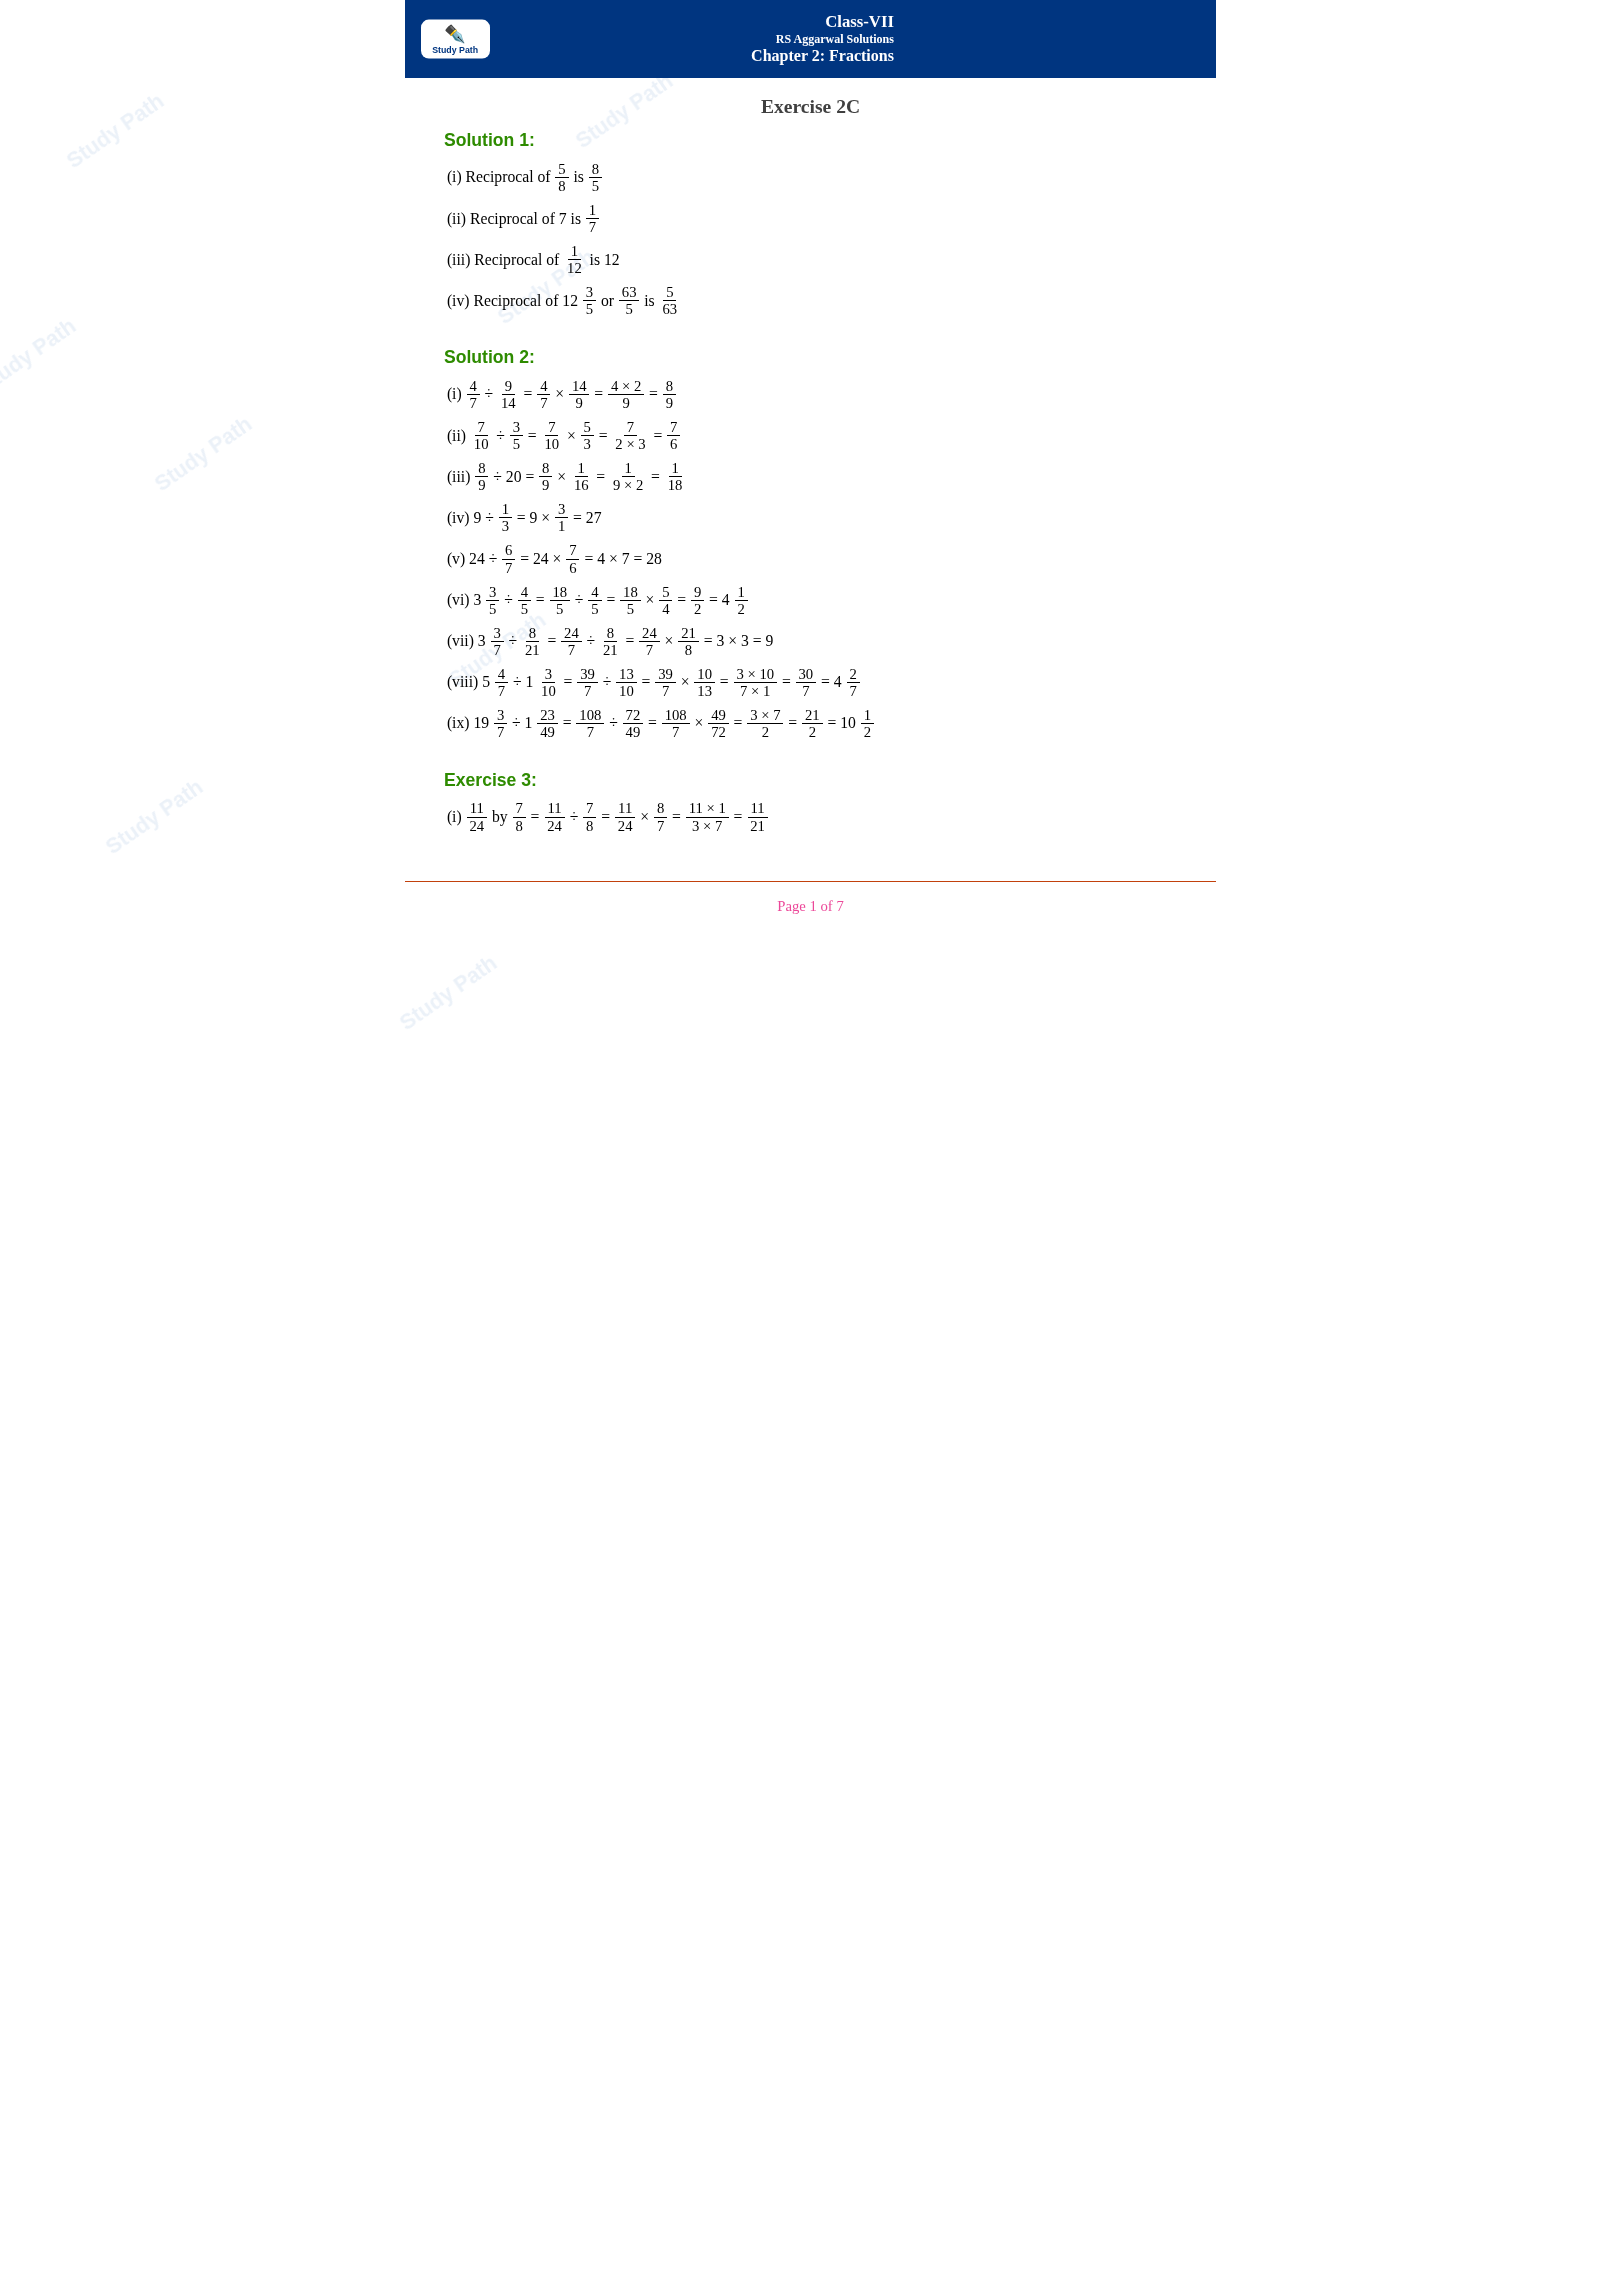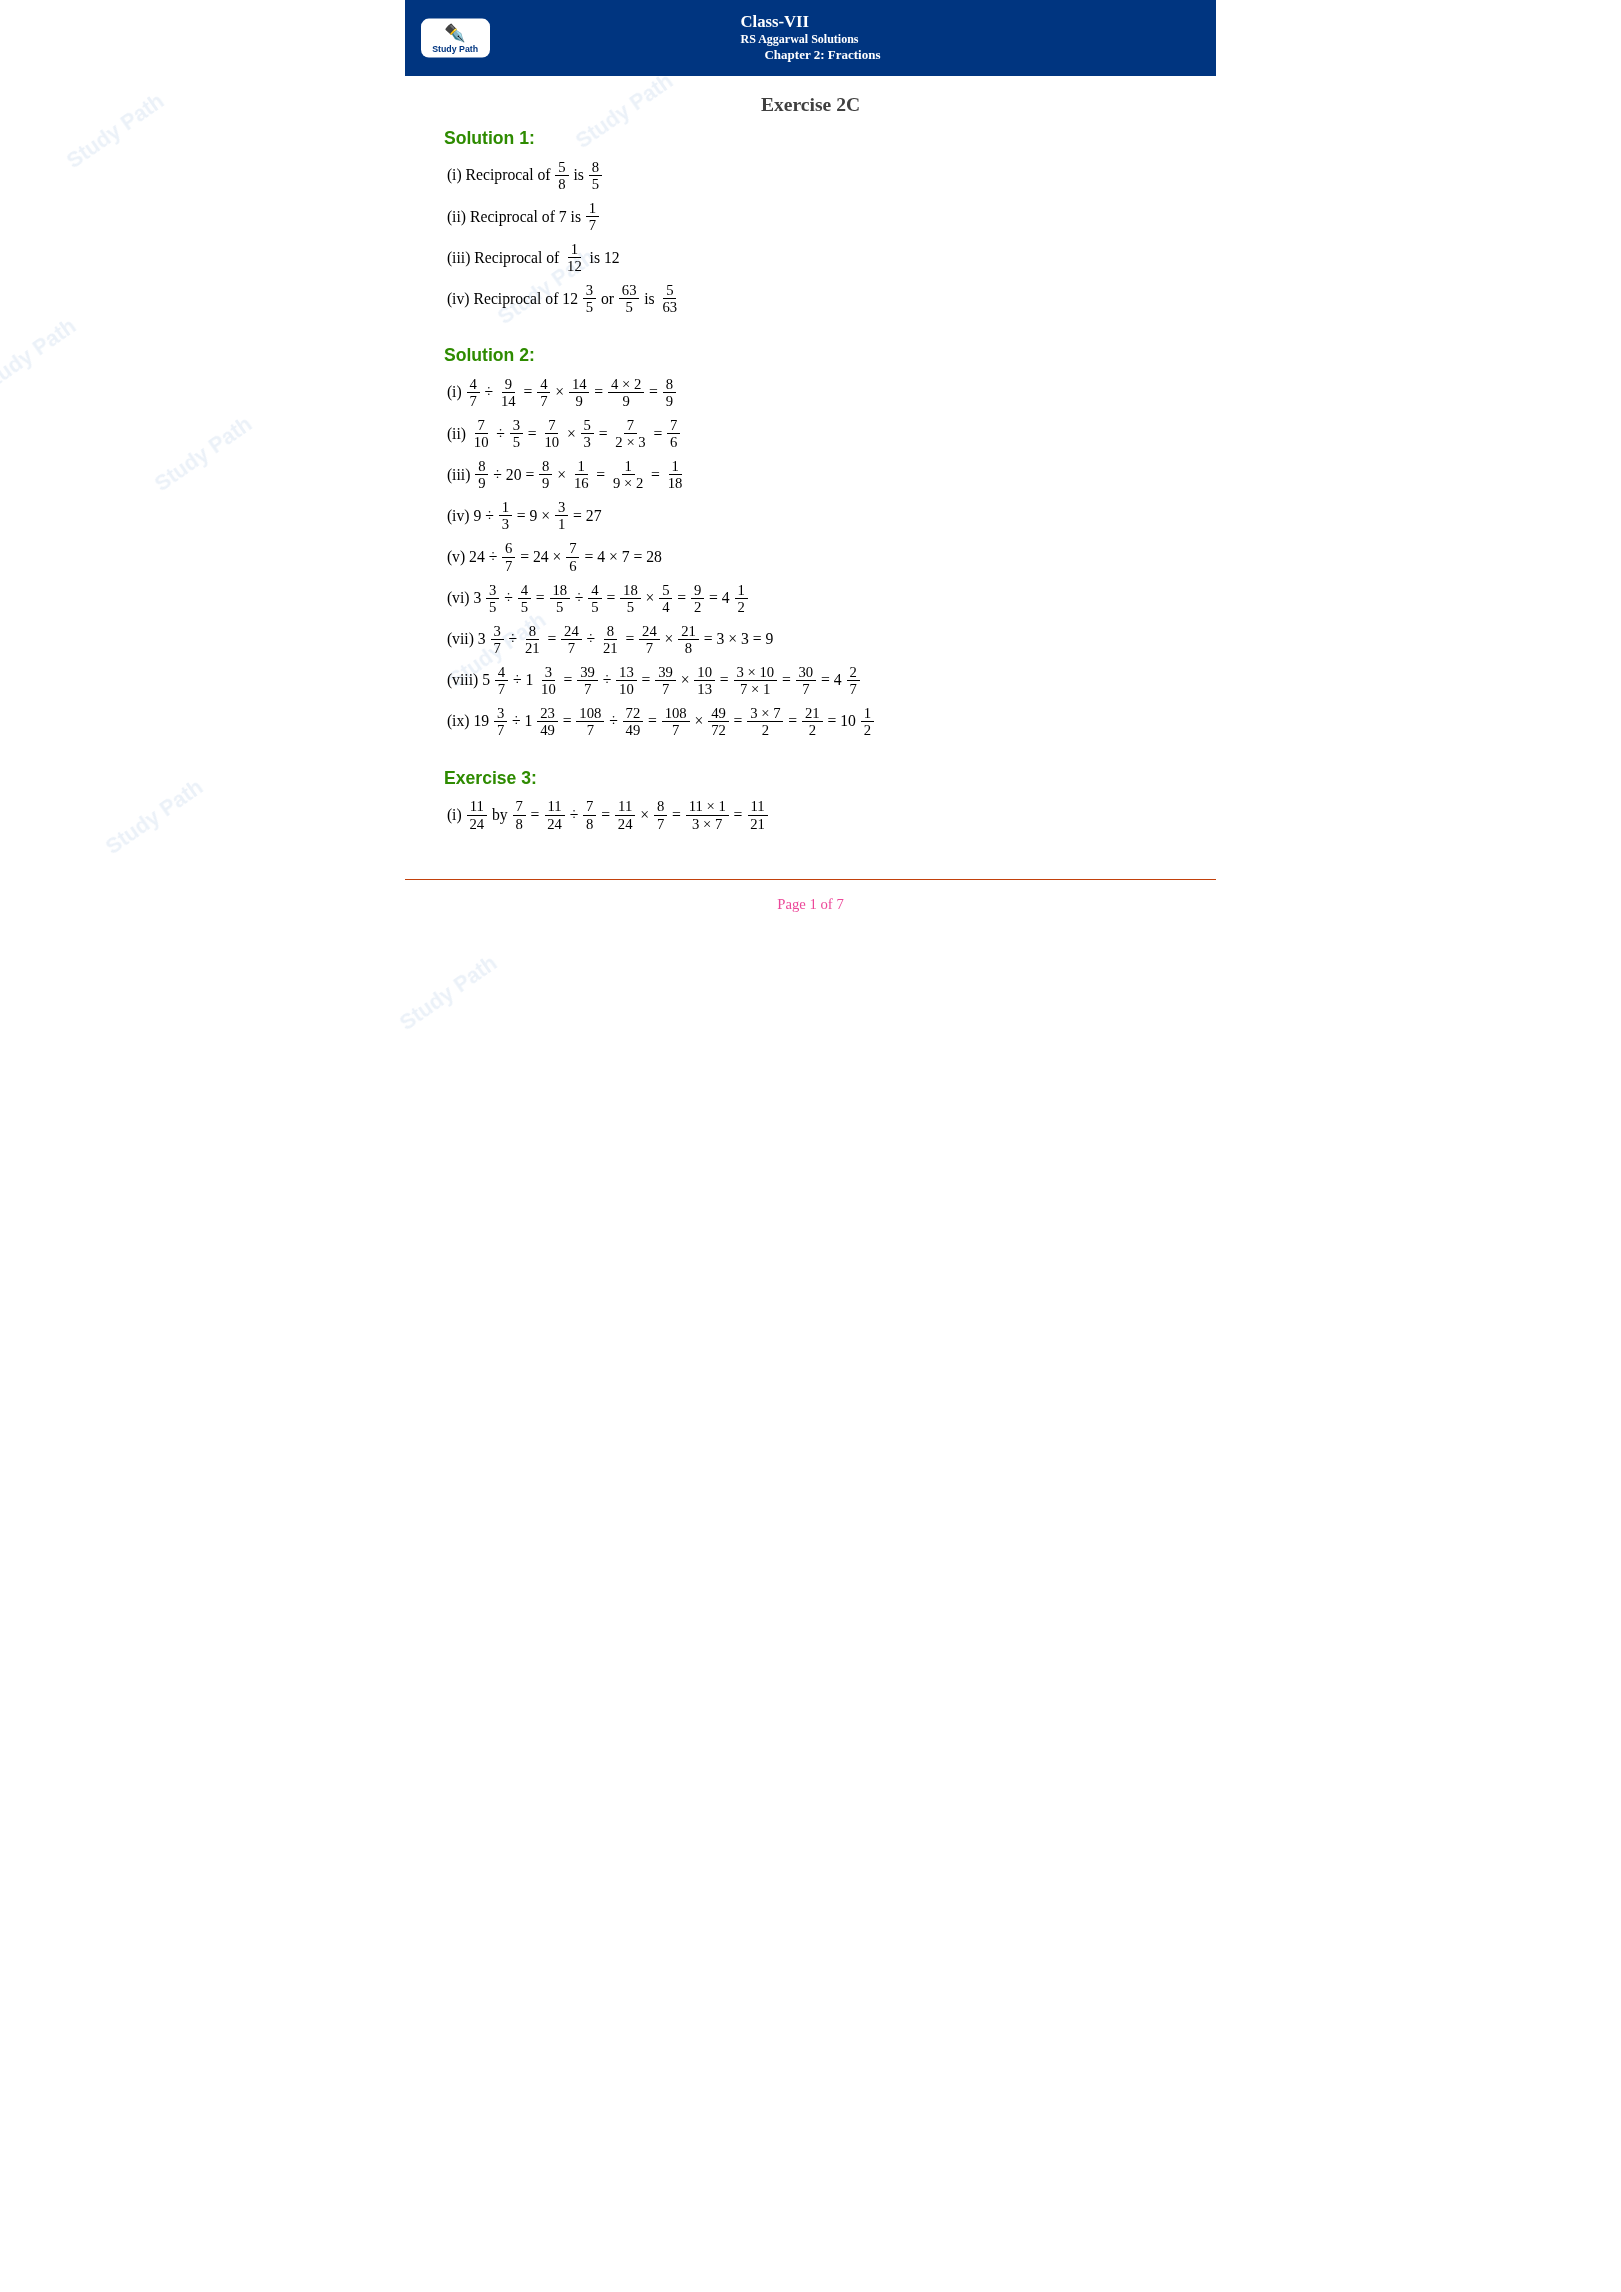--- a/index.html
+++ b/index.html
@@ -37,24 +37,24 @@
       font-size: 8.8px;
       color: #003580;
       font-weight: bold;
       font-family: Arial, sans-serif;
       min-width: 69px;
     }
     .logo-icon {
       font-size: 17.6px;
       color: #003580;
     }
-    .header-text { text-align: left; }
+    .header-text { text-align: right; }
     .header-text .line1 { font-size: 16.7px; font-weight: bold; }
     .header-text .line2 { font-size: 12px; font-weight: bold; }
-    .header-text .line3 { font-size: 13px; font-weight: bold; margin-left: 24px; }
+    .header-text .line3 { font-size: 16px; font-weight: bold; margin-left: 24px; }
     .exercise-title {
       text-align: center;
       font-size: 19.6px;
       font-weight: bold;
       color: #404040;
       margin: 17.6px 0 9.8px 0;
     }
     .content {
       padding: 0 39px 19.6px 39px;
       position: relative;

